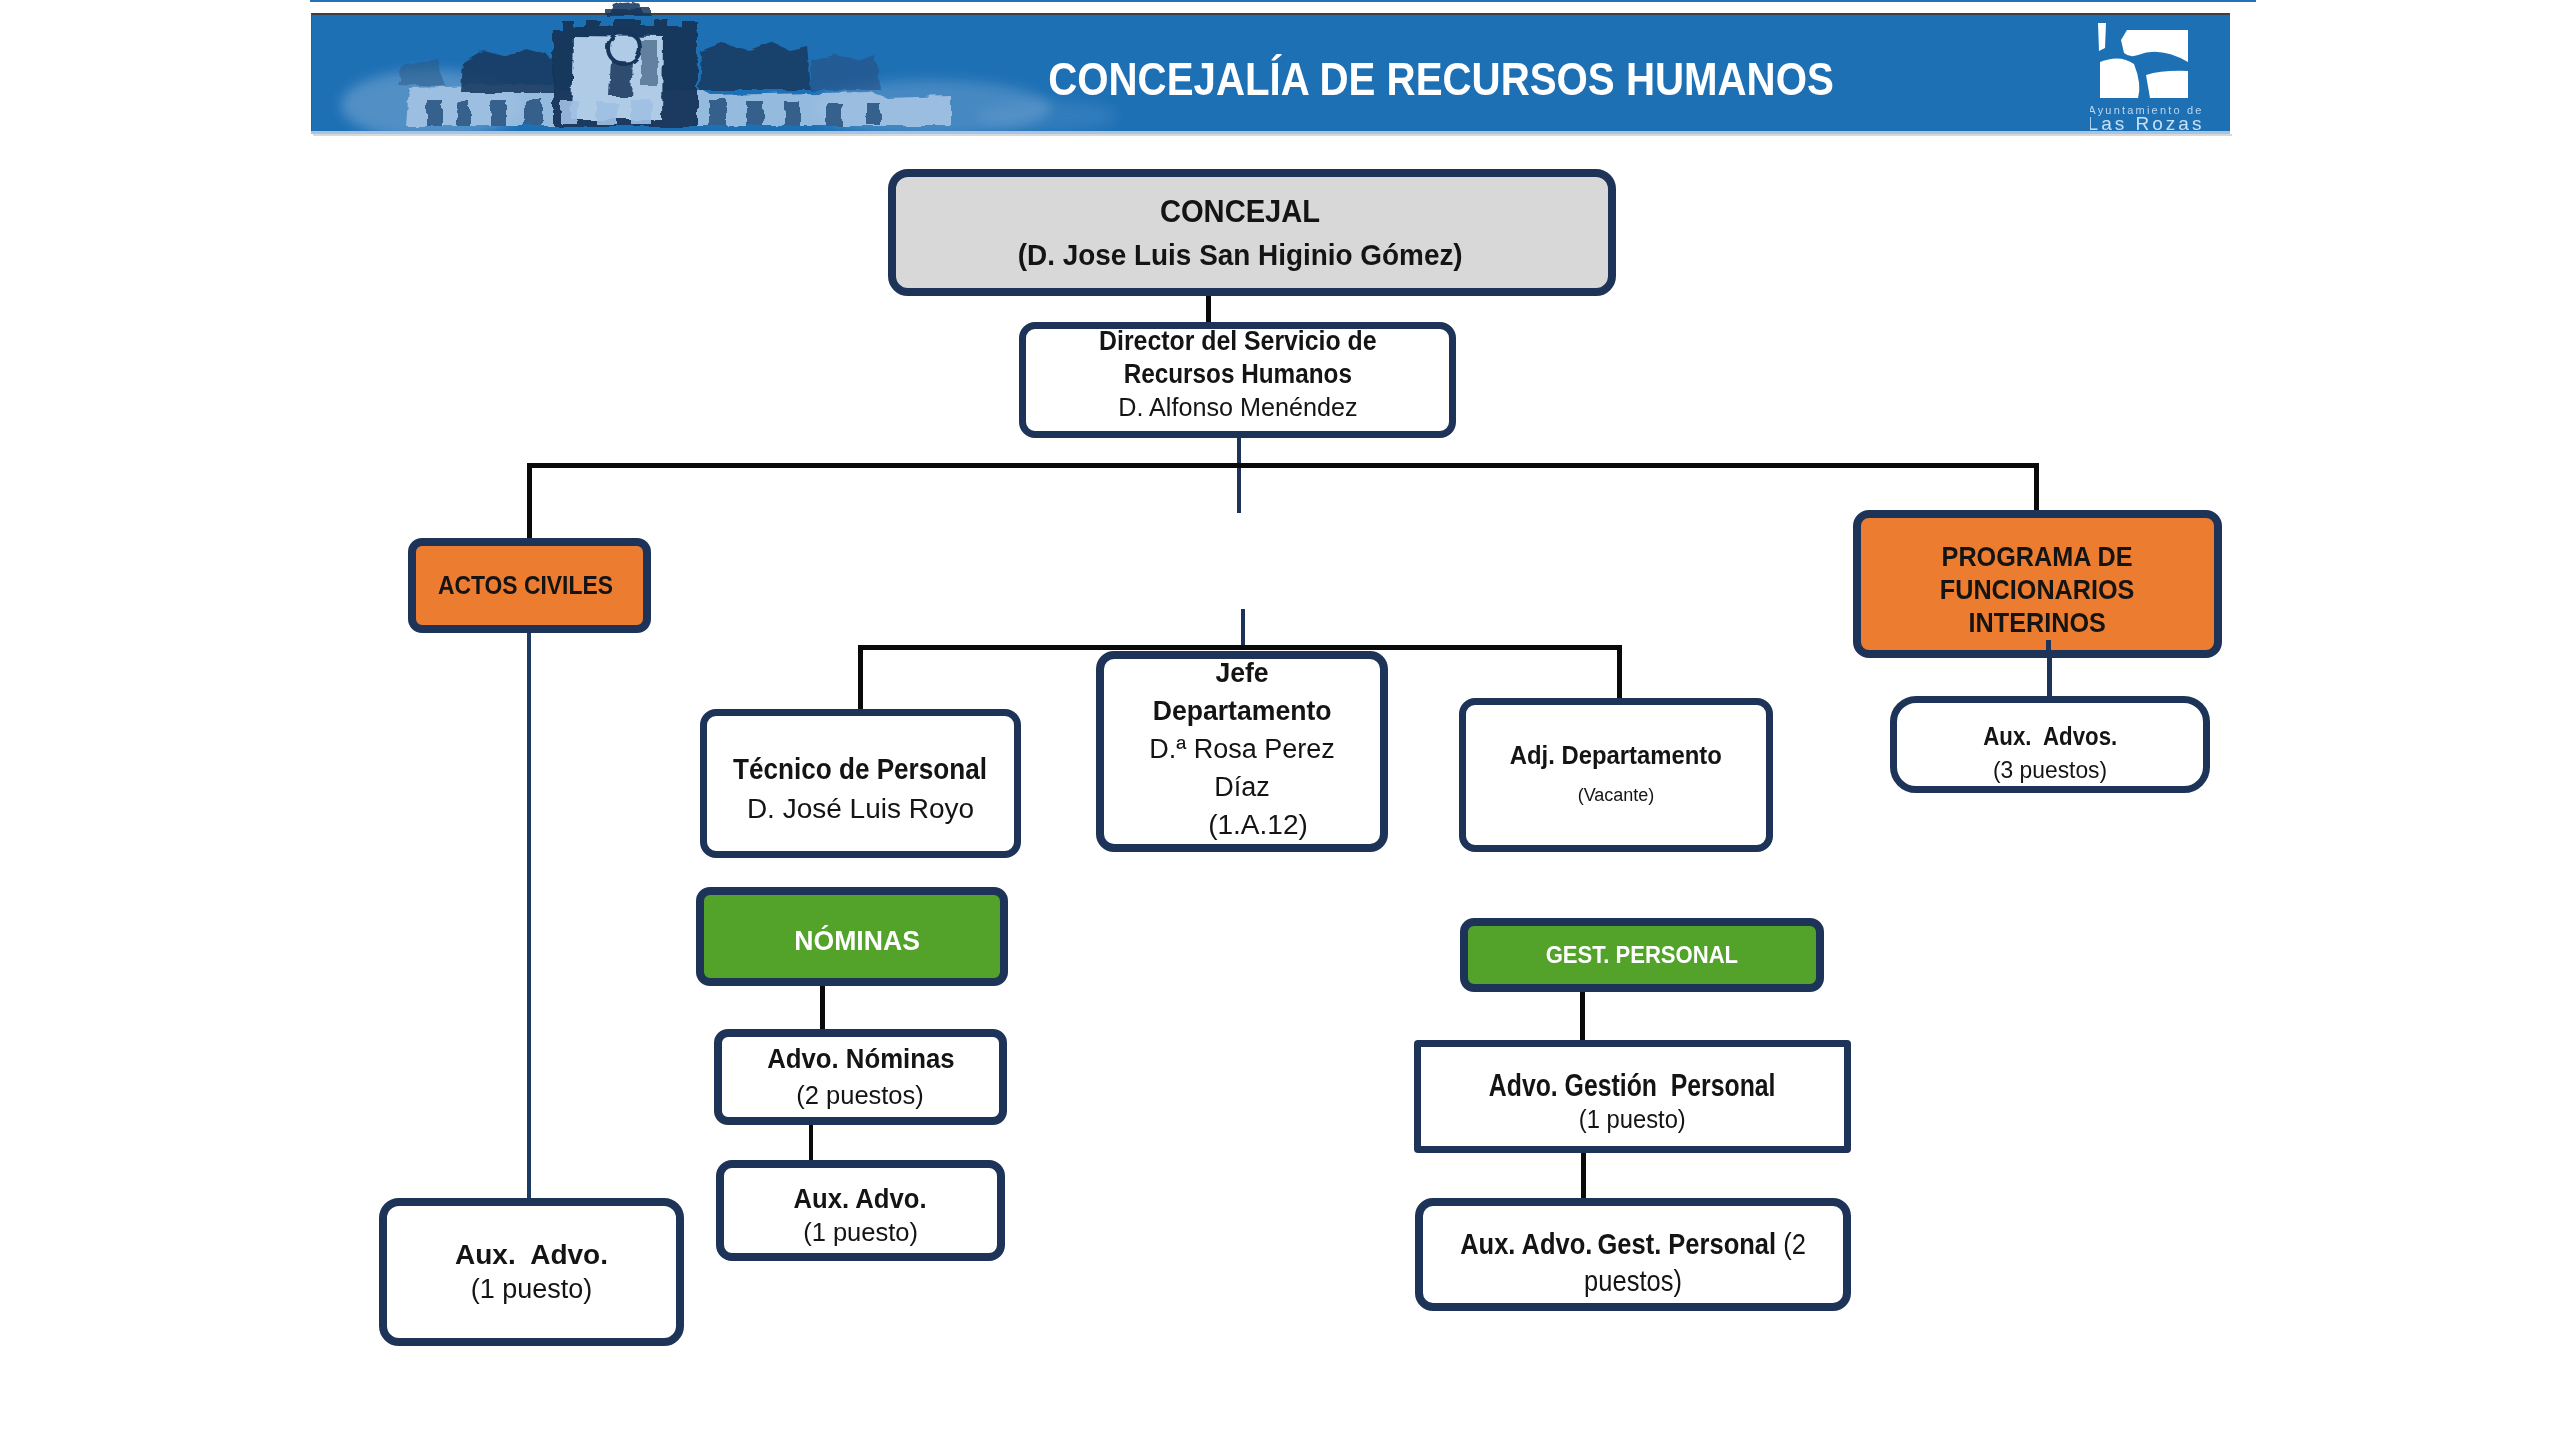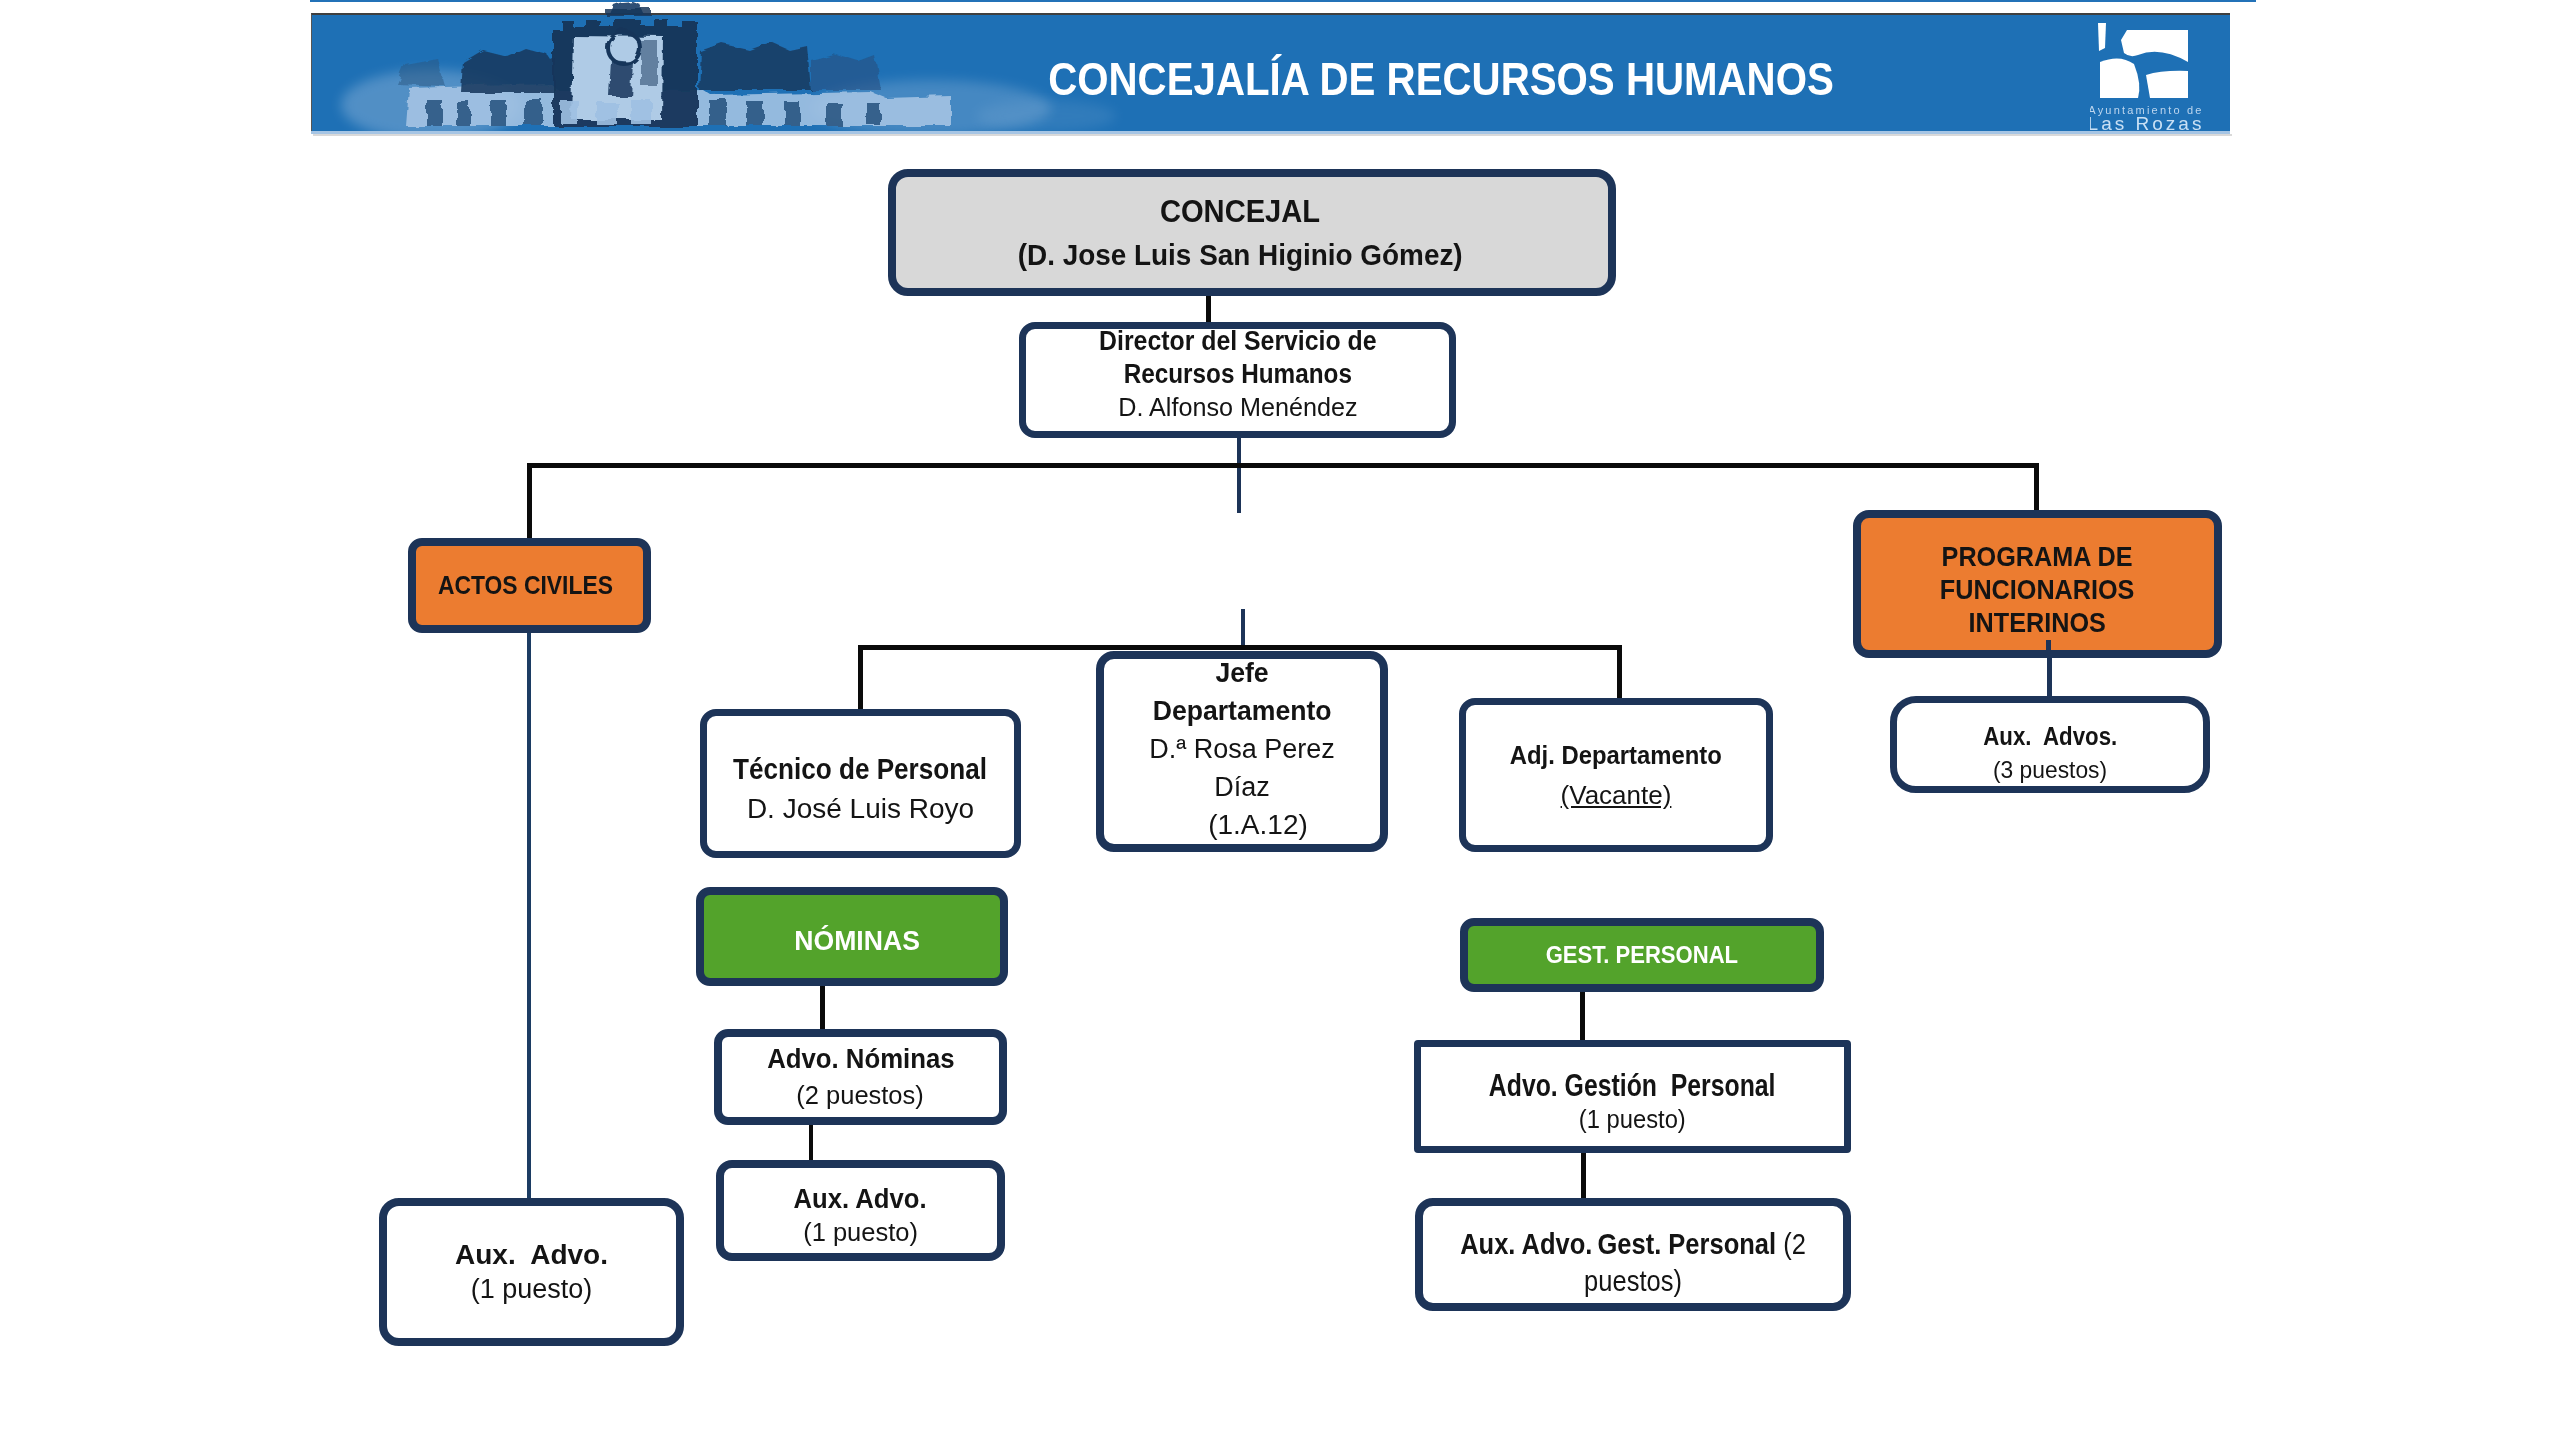--- a/index.html
+++ b/index.html
@@ -145,21 +145,21 @@
     <div class="b" style="font-size:28px;line-height:38px;transform:scaleX(0.95);">Jefe</div>
     <div class="b" style="font-size:28px;line-height:38px;transform:scaleX(0.95);white-space:nowrap;">Departamento</div>
     <div style="font-size:27px;line-height:38px;white-space:nowrap;">D.ª Rosa Perez</div>
     <div style="font-size:27px;line-height:38px;">Díaz</div>
     <div style="font-size:28px;line-height:38px;margin-left:32px;">(1.A.12)</div>
   </div>
 
   <div class="box" style="left:1459px;top:698px;width:314px;height:154px;background:#ffffff;
        border:7px solid #1d3458;border-radius:16px;">
     <div class="b" style="font-size:26.5px;line-height:40px;transform:scaleX(0.90);white-space:nowrap;">Adj. Departamento</div>
-    <div style="font-size:26px;line-height:40px;text-decoration:underline;">(Vacante)</div>
+    <div style="font-size:18px;line-height:40px;">(Vacante)</div>
   </div>
 
   <div class="box" style="left:1890px;top:696px;width:320px;height:97px;background:#ffffff;
        border:7px solid #1d3458;border-radius:26px;padding-top:16px;">
     <div class="b" style="font-size:25px;line-height:33px;transform:scaleX(0.89);white-space:nowrap;">Aux.&nbsp; Advos.</div>
     <div style="font-size:24px;line-height:33px;transform:scaleX(0.95);">(3 puestos)</div>
   </div>
 
   <div class="box" style="left:696px;top:887px;width:312px;height:99px;background:#53a32b;
        border:8px solid #1d3458;border-radius:14px;padding-left:11px;padding-top:8px;">

